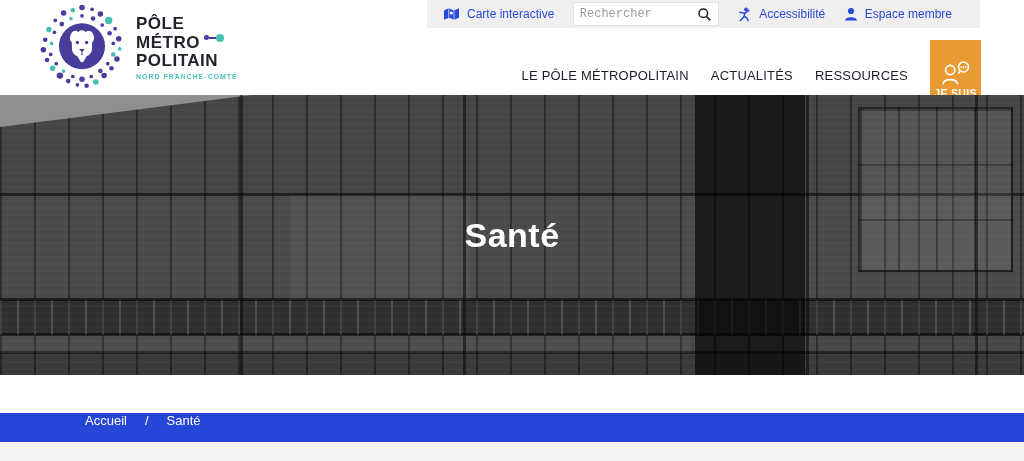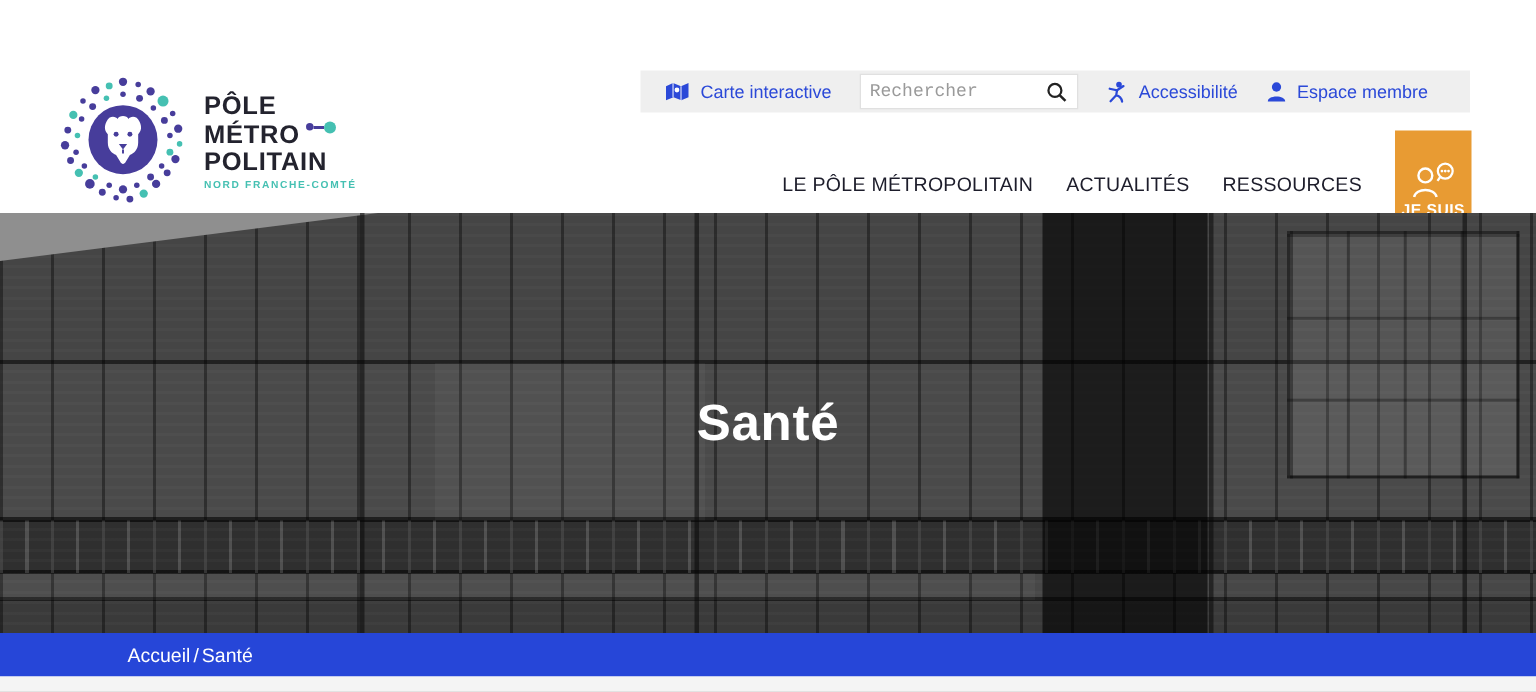--- a/index.html
+++ b/index.html
@@ -1,19 +1,19 @@
 <!DOCTYPE html>
 <html style="--accent_blue: #2b49d8; --nav_active: #4140a0; --brand_purple: #473d9b; --brand_teal: #45c0b2; --brand_orange: #e89b33; --breadcrumb_blue: #2646d8;"><head>
 <meta charset="utf-8">
 <style>
   * { margin:0; padding:0; box-sizing:border-box; }
   html,body { width:1024px; height:461px; font-family:"Liberation Sans", sans-serif; background:#fff; overflow:hidden; }
 
   
-  .header { position:relative; width:1024px; height:95px; background:#fff;margin-top:47px; }
+  .header { position:relative; width:1024px; height:95px; background:#fff; }
 
   .logo { position:absolute; left:36px; top:2px; display:flex; align-items:center; gap:8px; }
   .logo-mark { width:92px; height:92px; }
   .logo-text { display:flex; flex-direction:column; line-height:1.08; }
   .logo-line { font-size:17px; font-weight:bold; color:#23232e; letter-spacing:.5px; }
   .logo-line2wrap { display:flex; align-items:flex-start; gap:2px; }
   .dotlink { display:inline-flex; align-items:center; margin-left:2px; }
   .dotlink .d1 { width:5px; height:5px; border-radius:50%; background:var(--brand_purple); }
   .dotlink .bar { width:7px; height:2px; background:var(--brand_purple); }
   .dotlink .d2 { width:8px; height:8px; border-radius:50%; background:var(--brand_teal); }
@@ -59,22 +59,22 @@
   .hero .glass { position:absolute; left:858px; top:12px; width:155px; height:165px;
                background:rgba(255,255,255,.09); border:2px solid rgba(10,10,10,.6);
                background-image:repeating-linear-gradient(90deg, rgba(0,0,0,.35) 0 2px, rgba(0,0,0,0) 2px 38px),
                                 repeating-linear-gradient(180deg, rgba(0,0,0,.3) 0 2px, rgba(0,0,0,0) 2px 55px); }
   .hero .vline { position:absolute; top:0; width:3px; height:280px; background:rgba(8,8,8,.55); }
   .v1{left:240px}.v2{left:463px}.v3{left:806px}.v4{left:975px}
   .hero h1 { position:absolute; left:0; right:0; top:0; bottom:0; display:flex; align-items:center; justify-content:center;
              color:#fff; font-size:34px; font-weight:bold; letter-spacing:.5px; }
 
   
-  .breadcrumb { width:1024px; height:29px; background:var(--breadcrumb_blue); display:flex; align-items:center;
-                padding-left:85px; gap:2px; }
+  .breadcrumb { width:1024px; height:29px; background:var(--breadcrumb_blue); display:flex; align-items:flex-start;
+                padding-left:85px; gap:18px;margin-top:38px; }
   .crumb { color:#fff; font-size:13px; text-decoration:none; }
   .crumb-sep { color:#fff; font-size:13px; }
 
   
   .footspace { width:1024px; height:57px; background:#f4f4f4; }
 
   .icon { display:inline-flex; align-items:center; justify-content:center; flex:none; }
 </style>
 </head>
 <body>

